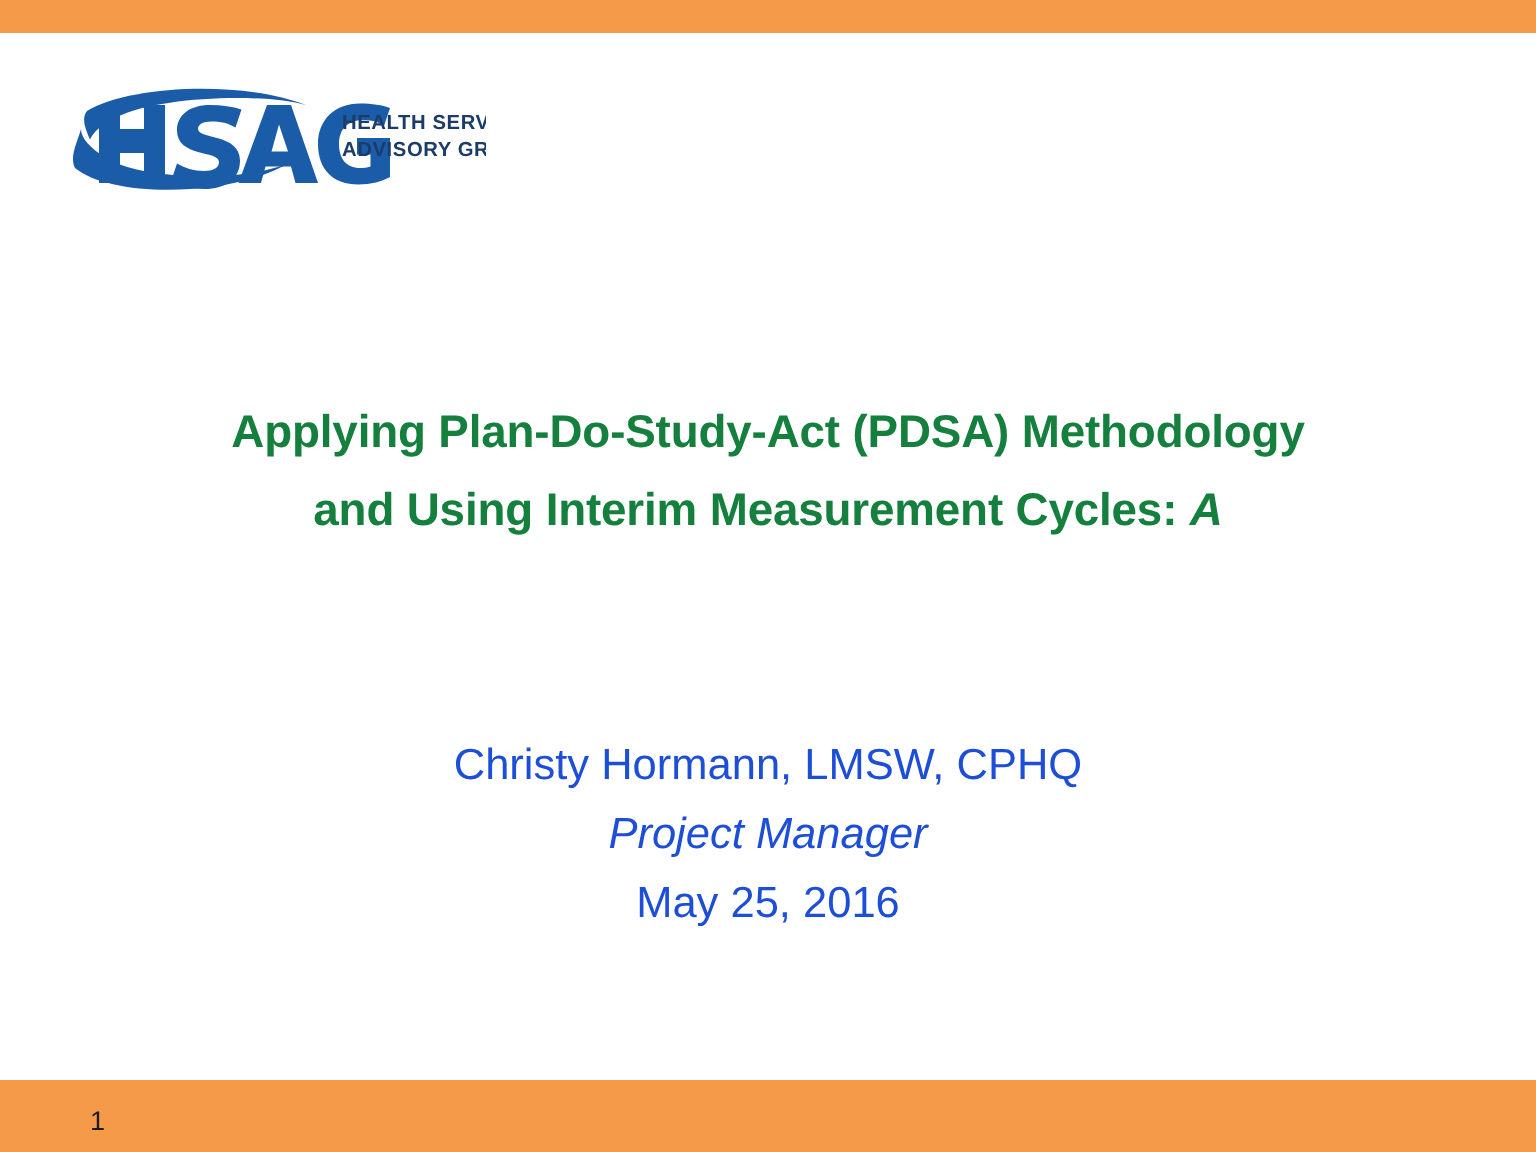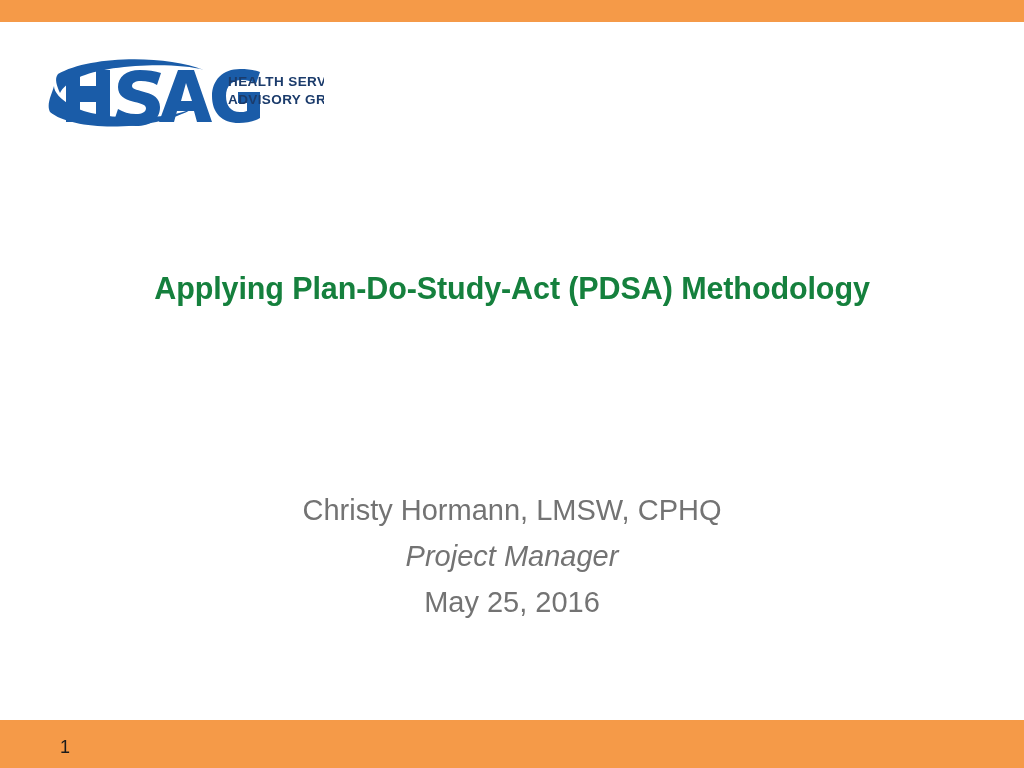--- a/index.html
+++ b/index.html
@@ -81,21 +81,21 @@
   .presenter-block {
     position: absolute;
     top: 487px;
     left: 62px;
     width: 900px;
     text-align: center;
   }
   .presenter-line {
     font-size: 29px;
     line-height: 46px;
-    color: #737373;
+    color: #1d4ed8;
   }
   .presenter-line.role {
     font-style: italic;
   }
 </style>
 </head>
 <body>
 
 <div class="slide">
 
@@ -120,20 +120,21 @@
 
       <g fill="#1b3b6b" font-family="Liberation Sans, sans-serif" font-size="13.5" font-weight="bold" letter-spacing="0.4">
         <text x="184" y="38">HEALTH SERVICES</text>
         <text x="184" y="56">ADVISORY GROUP</text>
       </g>
     </svg>
   </div>
 
   <div class="title-block">
     <div class="title-line">Applying Plan-Do-Study-Act (PDSA) Methodology</div>
+    <div class="title-line"><span>and Using Interim Measurement Cycles: </span><span class="ital">A</span></div>
   </div>
 
   <div class="presenter-block">
     <div class="presenter-line">Christy Hormann, LMSW, CPHQ</div>
     <div class="presenter-line role">Project Manager</div>
     <div class="presenter-line">May 25, 2016</div>
   </div>
 
   <div class="bottom-bar"></div>
   <div class="slide-number">1</div>

